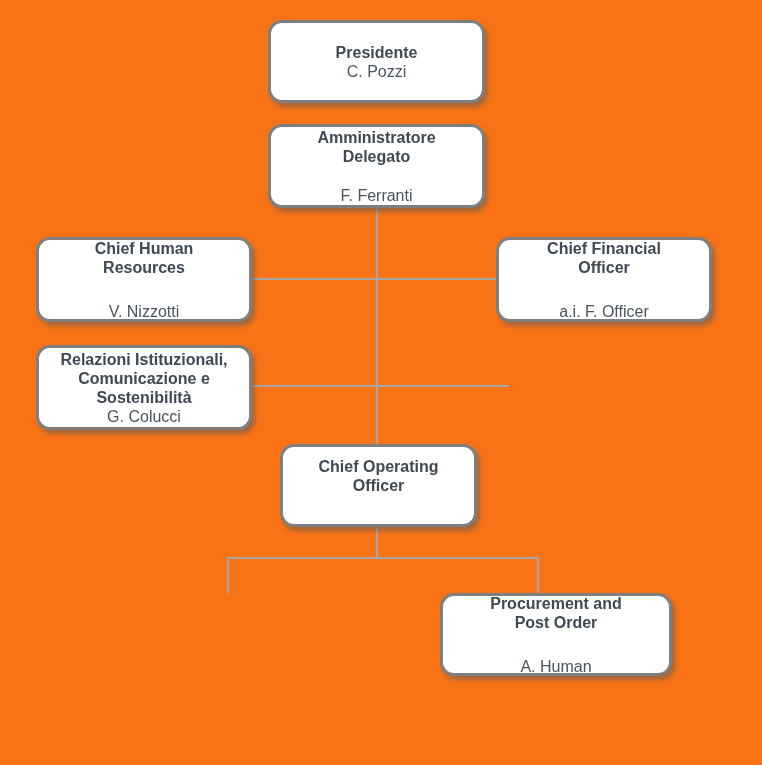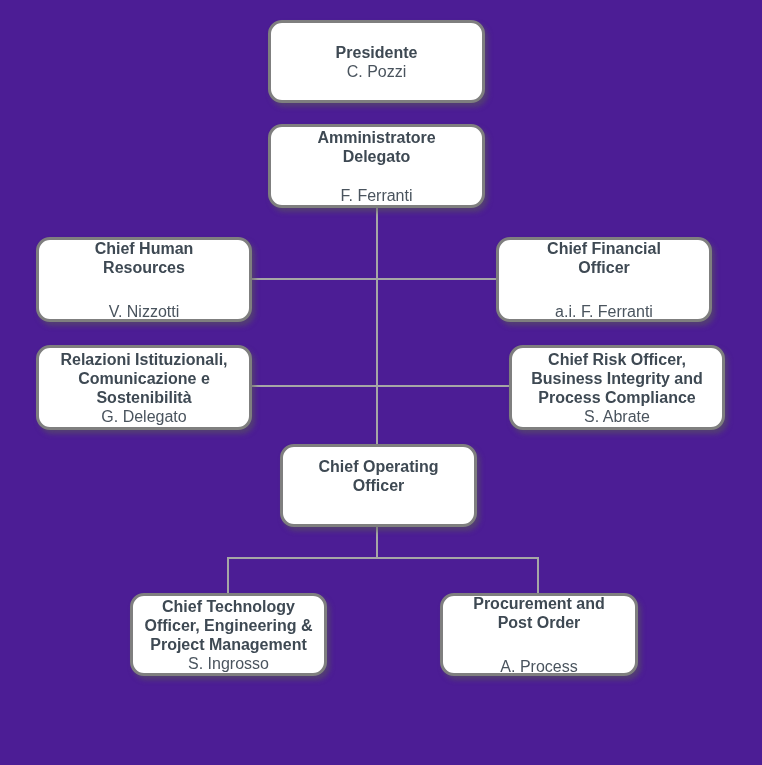--- a/index.html
+++ b/index.html
@@ -1,20 +1,20 @@
 <!DOCTYPE html>
 <html><head>
 <meta charset="utf-8">
 <style>
   html, body { margin: 0; padding: 0; background: #ffffff; }
   .canvas {
     position: relative;
     width: 762px;
     height: 765px;
-    background: #4c1d95;
+    background: #f97316;
     font-family: "Liberation Sans", sans-serif;
     overflow: hidden;
   }
   .node {
     position: absolute;
     box-sizing: border-box;
     background: #ffffff;
     border: 3px solid #7f7f7f;
     border-radius: 14px;
     box-shadow: 3px 4px 5px rgba(90, 90, 90, 0.55);
@@ -43,21 +43,21 @@
   .gap-small .person { margin-top: 0; }
 
   .pos-presidente { left: 268px; top: 20px;  width: 217px; height: 83px; }
   .pos-ad         { left: 268px; top: 124px; width: 217px; height: 84px; gap: 20px; }
   .pos-chr        { left: 36px;  top: 237px; width: 216px; height: 85px; }
   .pos-cfo        { left: 496px; top: 237px; width: 216px; height: 85px; }
   .pos-rel        { left: 36px;  top: 345px; width: 216px; height: 85px; }
   .pos-risk       { left: 509px; top: 345px; width: 216px; height: 85px; }
   .pos-coo        { left: 280px; top: 444px; width: 197px; height: 83px; }
   .pos-cto        { left: 130px; top: 593px; width: 197px; height: 83px; }
-  .pos-proc       { left: 440px; top: 593px; width: 198px; height: 83px; }
+  .pos-proc       { left: 440px; top: 593px; width: 232px; height: 83px; }
 
   .line { position: absolute; background: #a6a6a6; }
   .line-main-vertical { left: 376px; top: 207px; width: 2px;  height: 238px; }
   .line-row1-h        { left: 252px; top: 278px; width: 257px; height: 2px; }
   .line-row2-h        { left: 252px; top: 385px; width: 257px; height: 2px; }
   .line-coo-down      { left: 376px; top: 527px; width: 2px;  height: 31px; }
   .line-bottom-h      { left: 227px; top: 557px; width: 312px; height: 2px; }
   .line-drop-left     { left: 227px; top: 557px; width: 2px;  height: 36px; }
   .line-drop-right    { left: 537px; top: 557px; width: 2px;  height: 36px; }
 </style>
@@ -87,49 +87,37 @@
 
   <div class="node pos-chr gap-line">
     <div class="title">Chief Human
 Resources</div>
     <div class="person">V. Nizzotti</div>
   </div>
 
   <div class="node pos-cfo gap-line">
     <div class="title">Chief Financial
 Officer</div>
-    <div class="person">a.i. F. Ferranti</div>
+    <div class="person">a.i. F. Officer</div>
   </div>
 
   <div class="node pos-rel">
     <div class="title">Relazioni Istituzionali,
 Comunicazione e
 Sostenibilità</div>
-    <div class="person">G. Delegato</div>
+    <div class="person">G. Colucci</div>
   </div>
 
-  <div class="node pos-risk">
-    <div class="title">Chief Risk Officer,
-Business Integrity and
-Process Compliance</div>
-    <div class="person">S. Abrate</div>
-  </div>
 
   <div class="node pos-coo">
     <div class="title">Chief Operating
 Officer</div>
     <div class="person"></div>
   </div>
 
-  <div class="node pos-cto">
-    <div class="title">Chief Technology
-Officer, Engineering &amp;
-Project Management</div>
-    <div class="person">S. Ingrosso</div>
-  </div>
 
   <div class="node pos-proc gap-line">
     <div class="title">Procurement and
 Post Order</div>
-    <div class="person">A. Process</div>
+    <div class="person">A. Human</div>
   </div>
 
 </div>
 
 </body></html>

